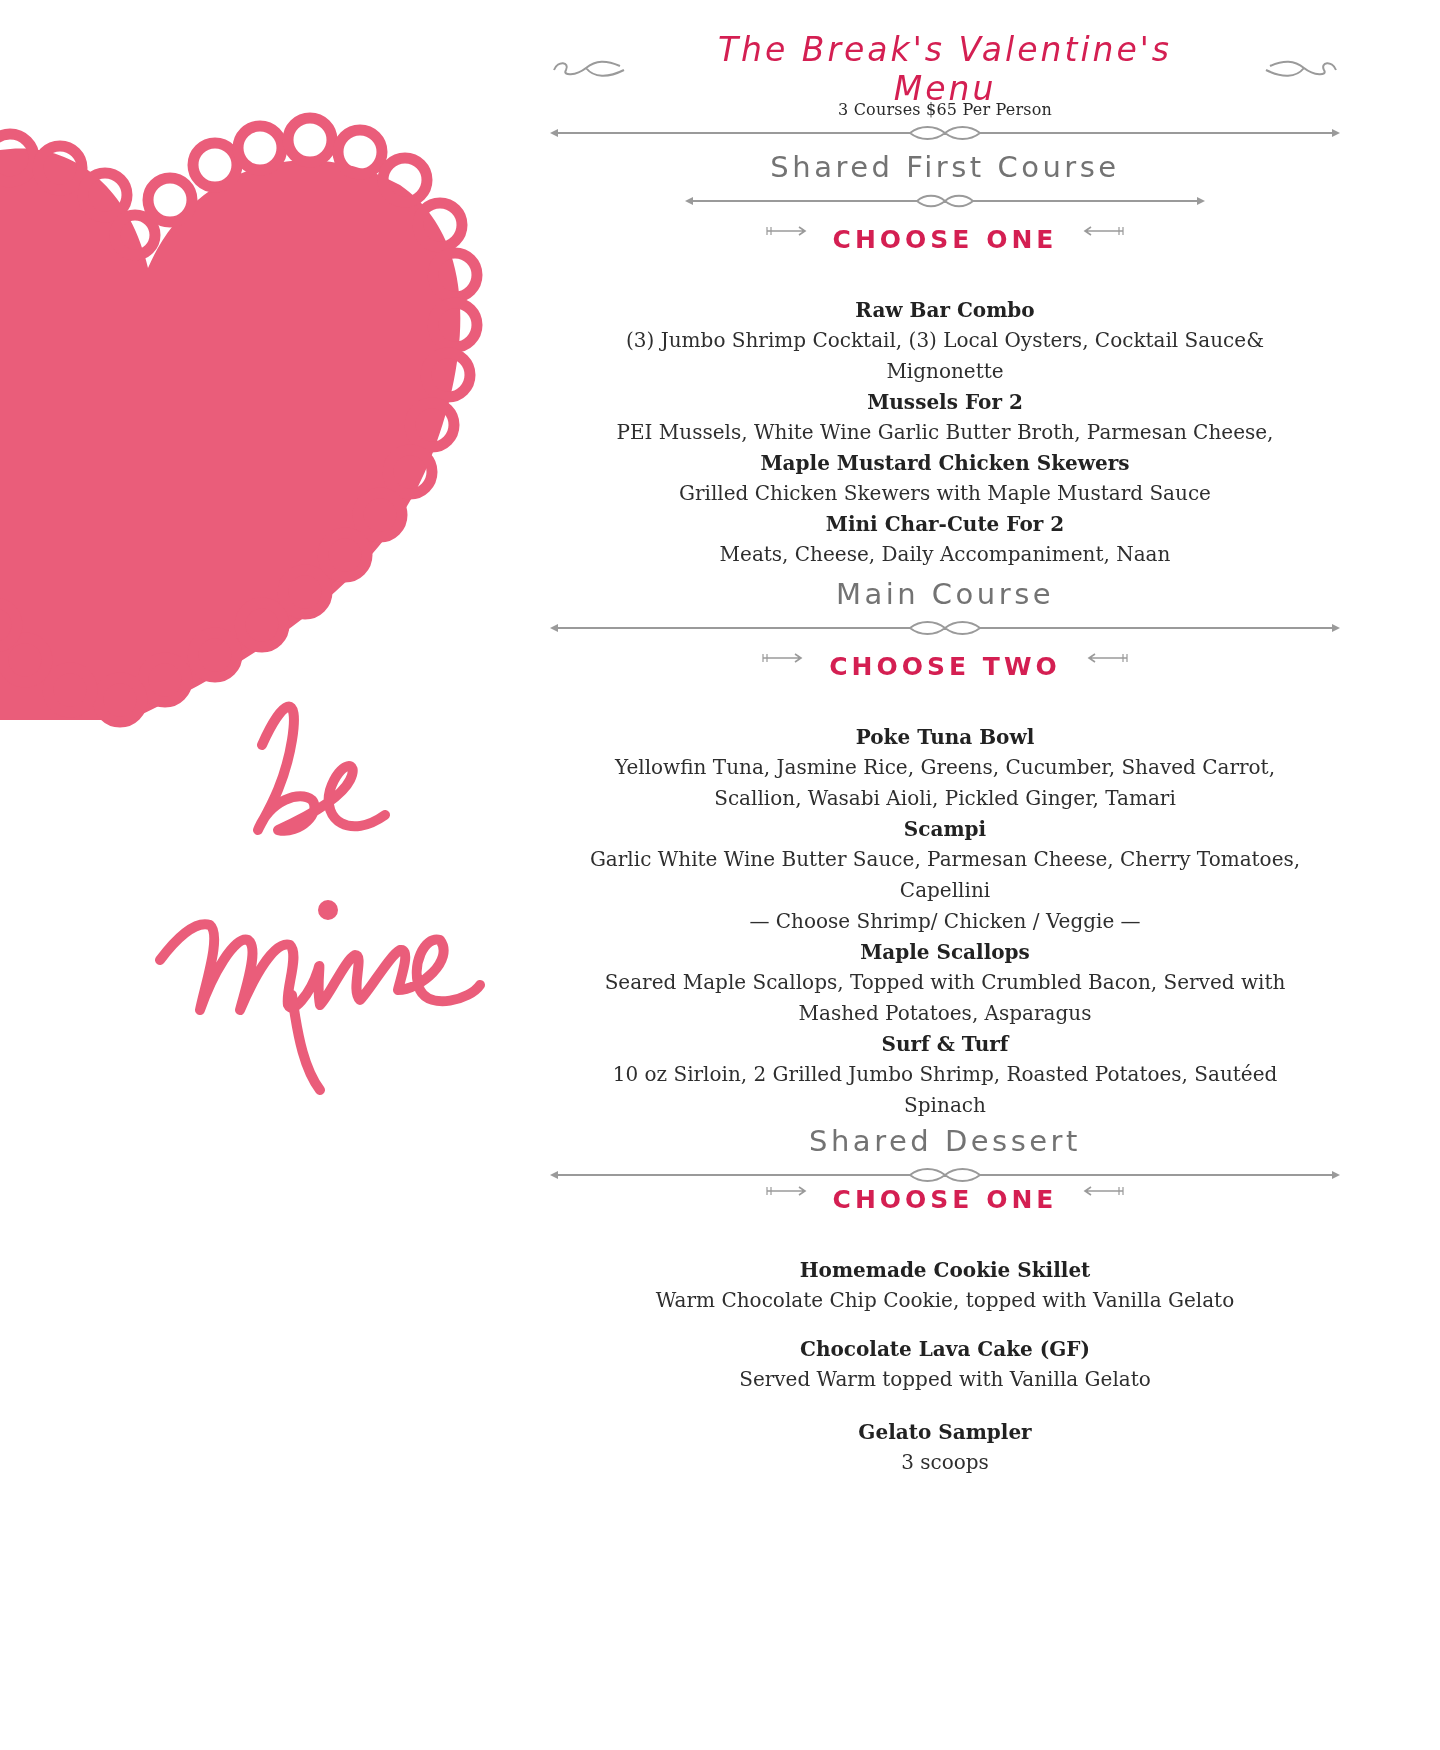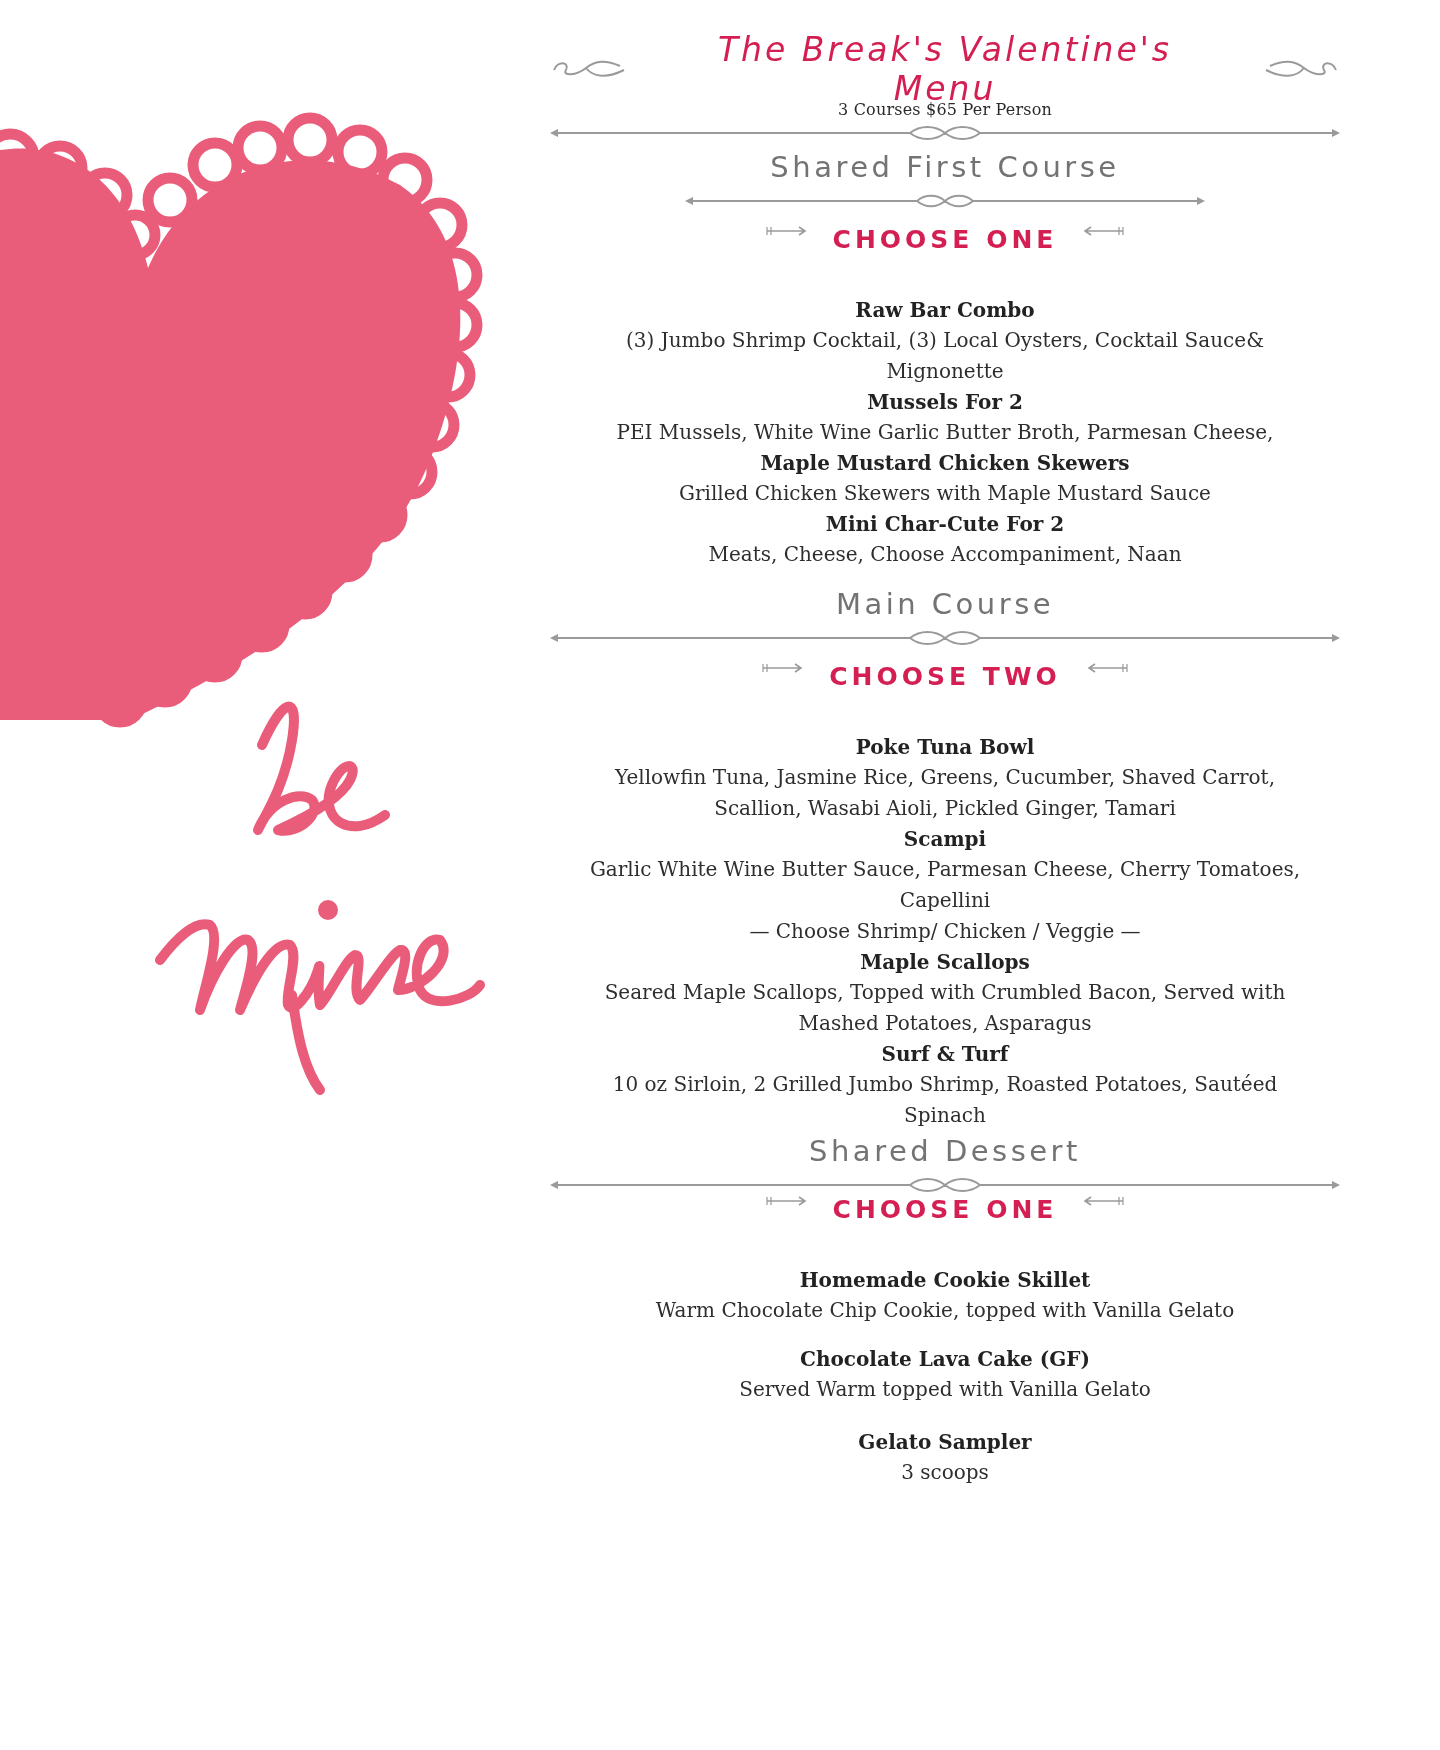--- a/index.html
+++ b/index.html
@@ -122,24 +122,24 @@
   <div class="item">
     <div class="item-name">Mussels For 2</div>
     <div class="item-desc">PEI Mussels, White Wine Garlic Butter Broth, Parmesan Cheese,</div>
   </div>
   <div class="item">
     <div class="item-name">Maple Mustard Chicken Skewers</div>
     <div class="item-desc">Grilled Chicken Skewers with Maple Mustard Sauce</div>
   </div>
   <div class="item">
     <div class="item-name">Mini Char-Cute For 2</div>
-    <div class="item-desc">Meats, Cheese, Choose Accompaniment, Naan</div>
-  </div>
-
-  <h2 class="section-title" style="margin-top:14px;">Main Course</h2>
+    <div class="item-desc">Meats, Cheese, Daily Accompaniment, Naan</div>
+  </div>
+
+  <h2 class="section-title" style="margin-top:4px;">Main Course</h2>
   <div class="divider" style="width:790px;">
     <svg viewBox="0 0 790 22" preserveAspectRatio="none">
         <line x1="4" y1="12" x2="786" y2="12" stroke="#9a9a9a" stroke-width="2"></line>
         <path d="M0 12 L8 8 L8 16 Z M790 12 L782 8 L782 16 Z" fill="#9a9a9a"></path>
         <path d="M360 12 C 370 4, 385 4, 395 12 C 405 20, 420 20, 430 12 M360 12 C 370 20, 385 20, 395 12 C 405 4, 420 4, 430 12" fill="#fff" stroke="#9a9a9a" stroke-width="1.8"></path>
       </svg>
   </div>
   <div class="choose-row" style="margin-top:14px;">
     <svg class="arrow" viewBox="0 0 44 12">
         <path d="M2 6 H40 M34 2 L40 6 L34 10" fill="none" stroke="#9a9a9a" stroke-width="1.6"></path>

